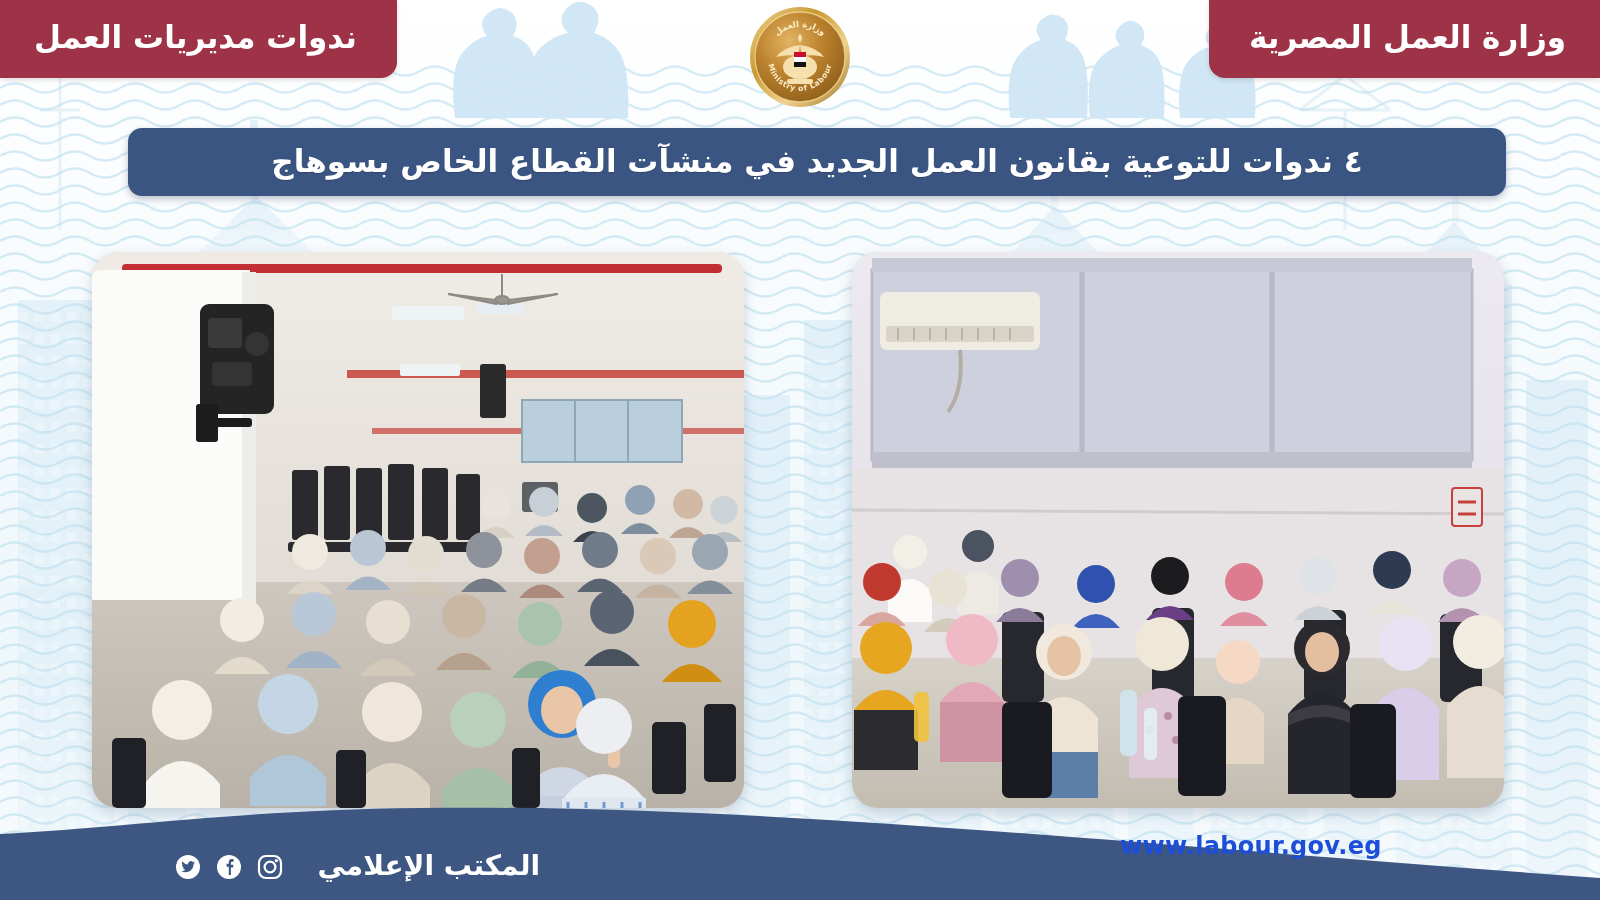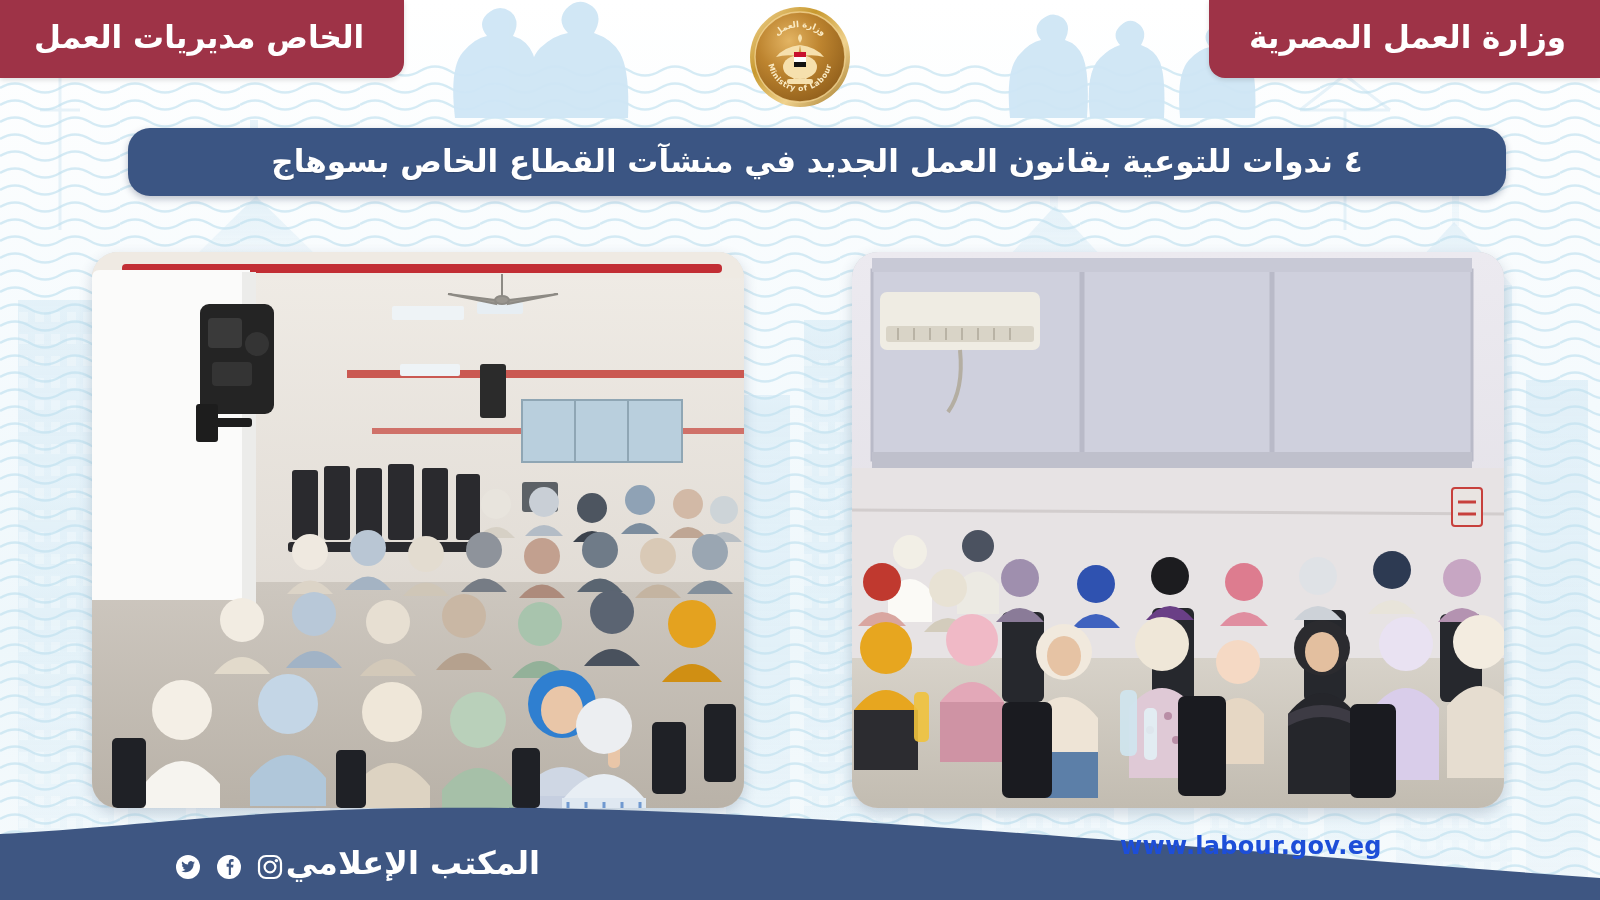--- a/index.html
+++ b/index.html
@@ -51,21 +51,21 @@
   
   .seal{
     position:absolute; top:5px; left:50%; transform:translateX(-50%);
     width:104px; height:104px; z-index:8;
   }
 
   
   .title-bar{
     position:absolute; top:128px; left:128px; width:1378px; height:68px;
     background:#3b5583;
-    border-radius:22px;
+    border-radius:14px;
     display:flex; align-items:center; justify-content:center;
     box-shadow:0 3px 7px rgba(25,40,75,.28);
     z-index:5;
   }
   .title-bar span{
     color:#ffffff; font-size:31px; font-weight:bold;
     line-height:1.15; white-space:nowrap;
     text-shadow:0 1px 1px rgba(0,0,0,.18);
   }
 
@@ -83,21 +83,21 @@
   
   .footer-wave{
     position:absolute; left:0; bottom:0; width:1600px; height:110px; z-index:7;
   }
   .footer-content{
     position:absolute; left:0; bottom:0; width:1600px; height:72px;
     z-index:8; pointer-events:none;
   }
   .media-office{
     position:absolute; right:1060px; bottom:18px;
-    color:#ffffff; font-size:32px; font-weight:bold; white-space:nowrap;
+    color:#ffffff; font-size:28px; font-weight:bold; white-space:nowrap;
   }
   .socials{
     position:absolute; left:175px; bottom:20px;
     display:flex; gap:15px; align-items:center; pointer-events:auto;
   }
   .socials svg{ display:block; }
   .site-url{
     position:absolute; left:1120px; bottom:40px; z-index:8;
     color:#1d4ed8; font-size:24px; font-weight:bold;
     letter-spacing:.3px; white-space:nowrap;
@@ -176,21 +176,21 @@
       <path d="M455 118 q-6 -50 8 -66 q12 -14 24 -16 q-10 -12 0 -22 q12 -11 24 -2 q10 9 2 24 q14 4 20 18 q8 20 4 64 z"></path>
       <path d="M530 118 q-6 -54 10 -70 q14 -13 28 -15 q-12 -12 -2 -24 q12 -13 26 -3 q12 10 2 27 q18 6 26 20 q10 18 8 65 z
                M585 62 q22 6 28 26 q-16 -4 -28 -10 z"></path>
       <path d="M1010 118 q-5 -48 9 -63 q11 -13 22 -15 q-9 -11 0 -20 q11 -10 22 -2 q9 8 2 22 q13 4 18 17 q7 18 4 61 z"></path>
       <path d="M1090 118 q-5 -46 10 -60 q10 -10 20 -13 q-9 -10 0 -19 q10 -10 20 -1 q8 8 1 20 q14 5 19 17 q6 16 4 56 z"></path>
       <path d="M1180 118 q-4 -44 9 -58 q10 -11 21 -13 q-9 -10 0 -19 q11 -10 21 -1 q8 8 1 20 q14 5 19 17 q6 16 4 54 z"></path>
     </g>
   </svg>
 
   <div class="ribbon left">
-    <span>الخاص مديريات العمل</span>
+    <span>ندوات مديريات العمل</span>
   </div>
 
   <div class="ribbon right">
     <span>وزارة العمل المصرية</span>
   </div>
 
   <svg class="seal" viewBox="0 0 104 104">
     <defs>
       <radialGradient id="goldR" cx="38%" cy="32%" r="78%">
         <stop offset="0%" stop-color="#e3b463"></stop>

